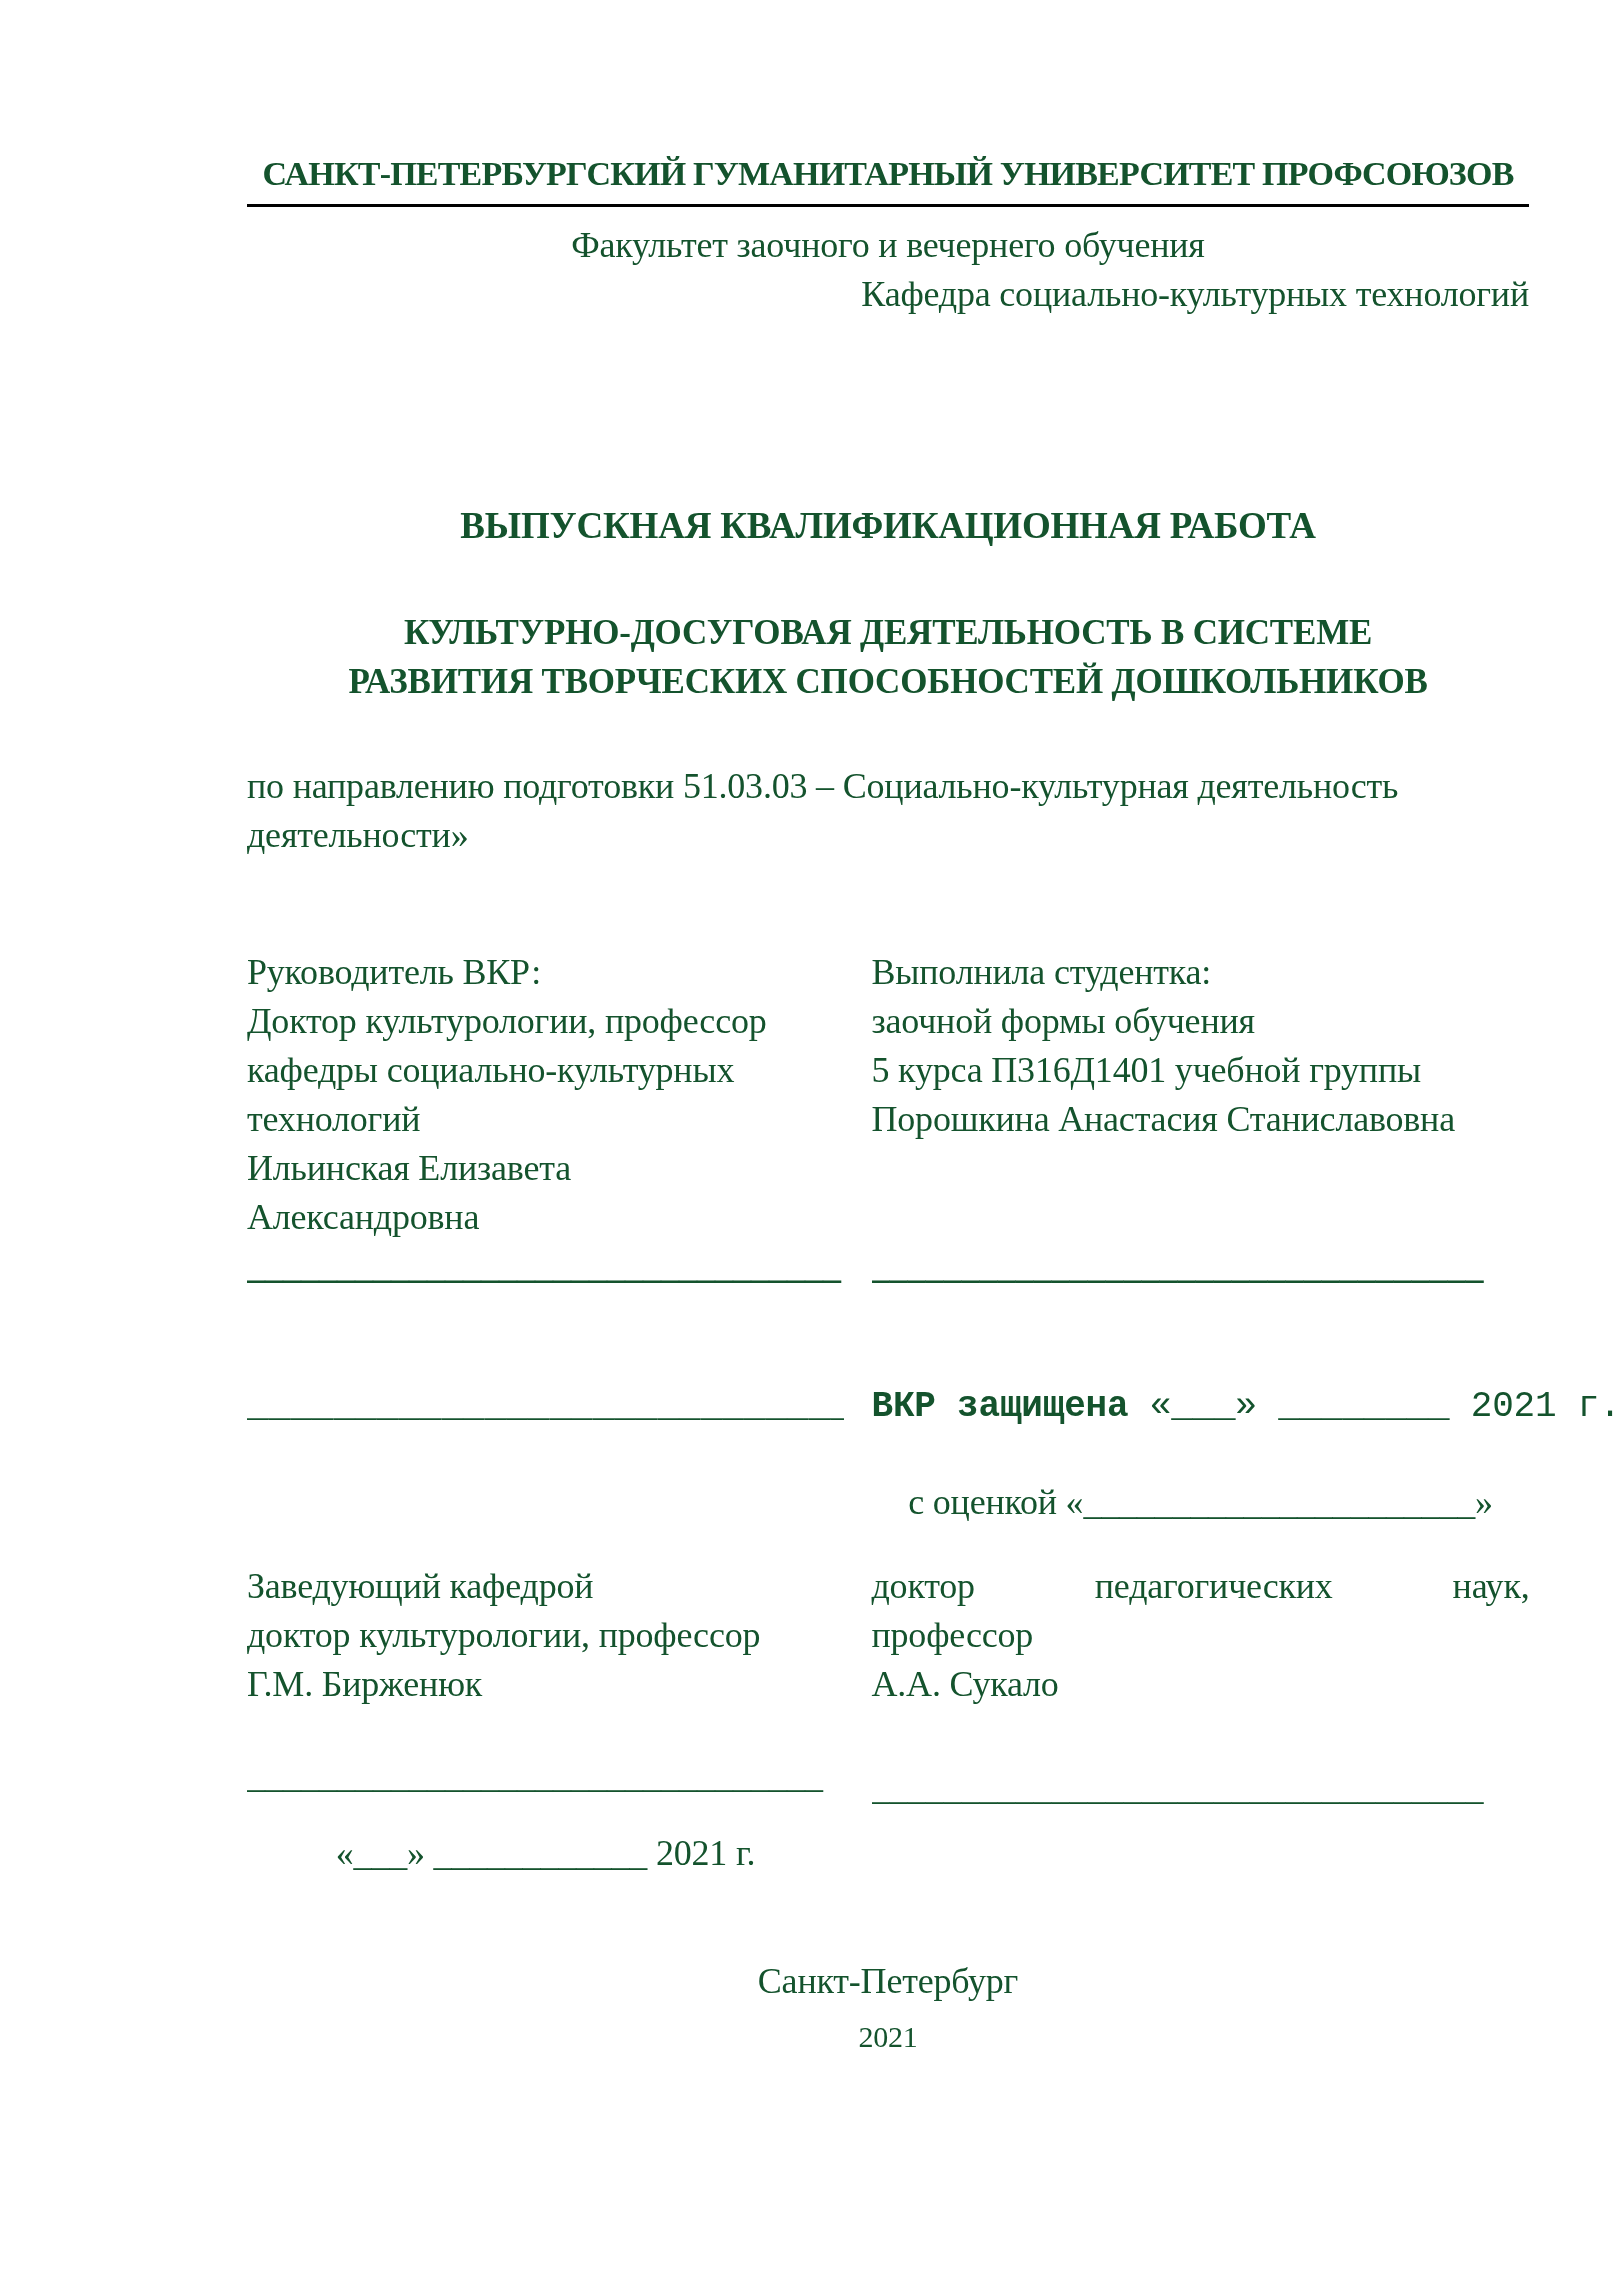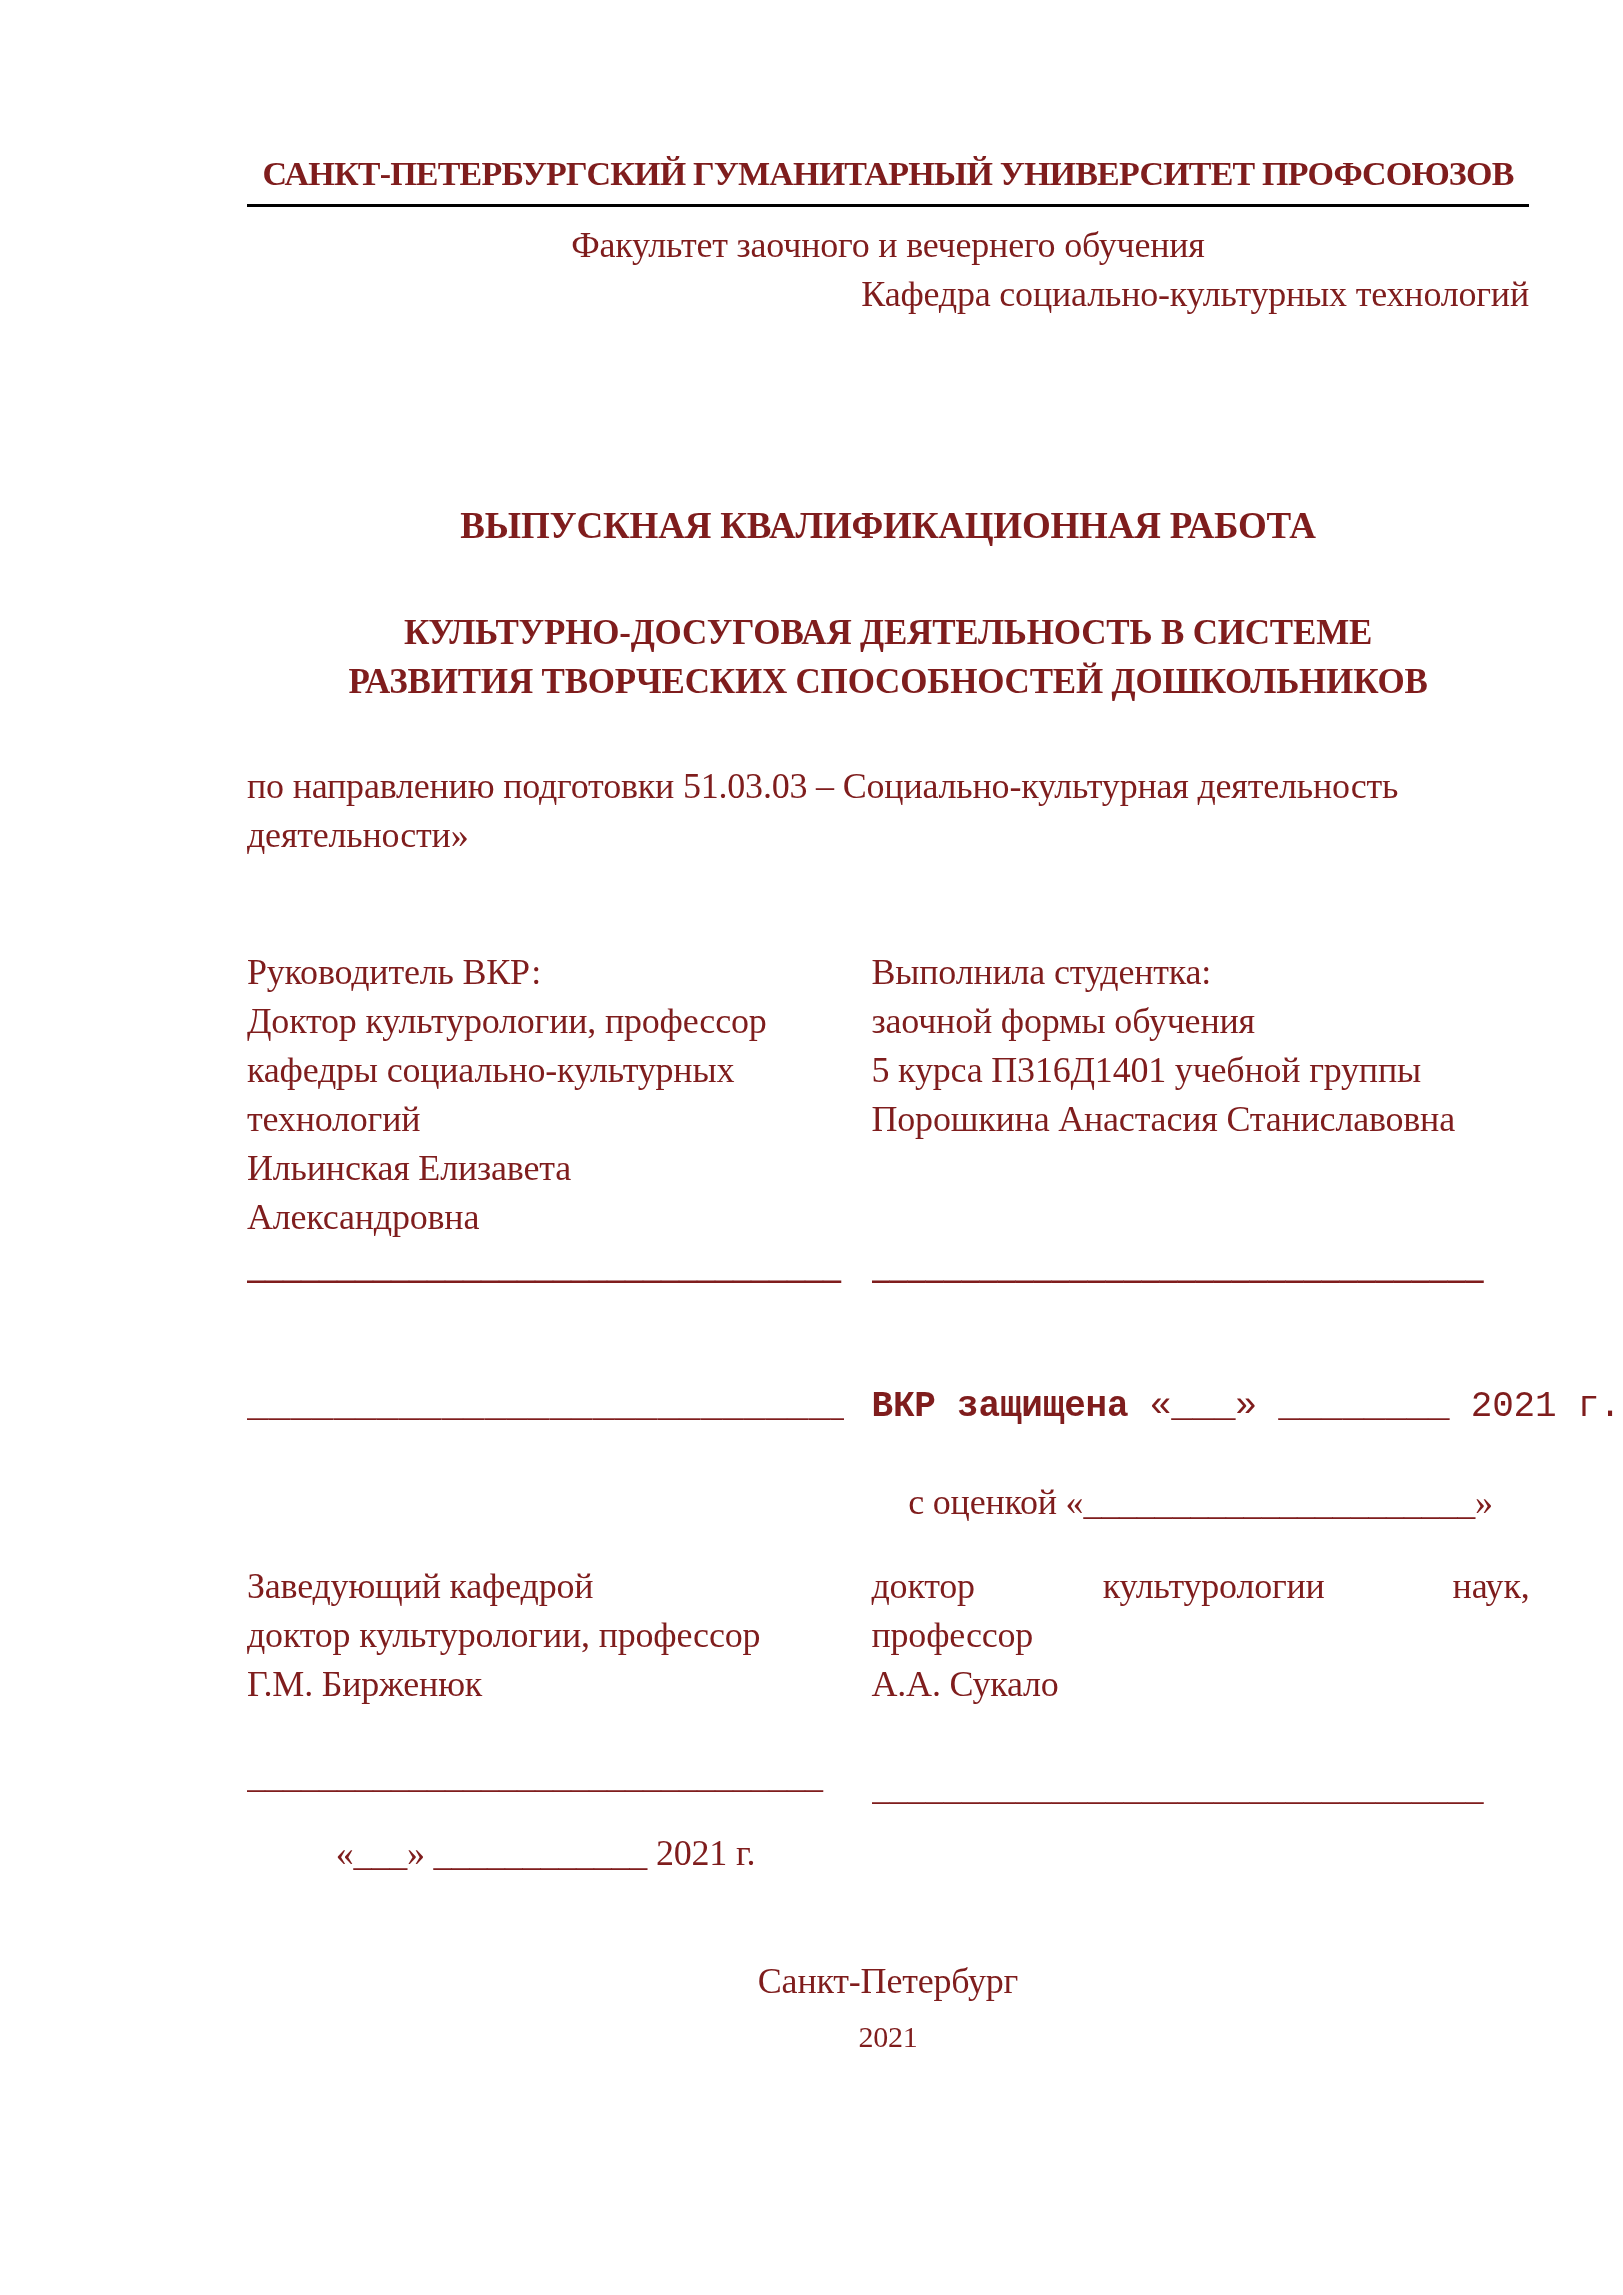--- a/index.html
+++ b/index.html
@@ -5,21 +5,21 @@
   html, body {
     margin: 0;
     padding: 0;
     background: #ffffff;
   }
   .page {
     position: relative;
     width: 1623px;
     height: 2295px;
     background: #ffffff;
-    color: #7f1d1d;
+    color: #14532d;
     font-family: "Liberation Serif", "DejaVu Serif", serif;
     font-size: 36px;
     line-height: 49px;
     box-sizing: border-box;
     padding: 149px 94px 0 247px;
     overflow: hidden;
     letter-spacing: -0.2px;
   }
   .bold     { font-weight: bold; }
   .nowrap   { white-space: nowrap; text-align: center; }
@@ -152,21 +152,21 @@
 
   <div class="cols officials">
     <div>
       <div>Заведующий кафедрой</div>
       <div>доктор культурологии, профессор</div>
       <div>Г.М. Бирженюк</div>
     </div>
     <div>
       <div class="degree-justified">
         <span>доктор</span>
-        <span>культурологии</span>
+        <span>педагогических</span>
         <span>наук,</span>
       </div>
       <div>профессор</div>
       <div>А.А. Сукало</div>
     </div>
   </div>
 
   <div class="cols row-sig2">
     <div class="sig-line">________________________________</div>
     <div class="sig-line sig-offset">__________________________________</div>

